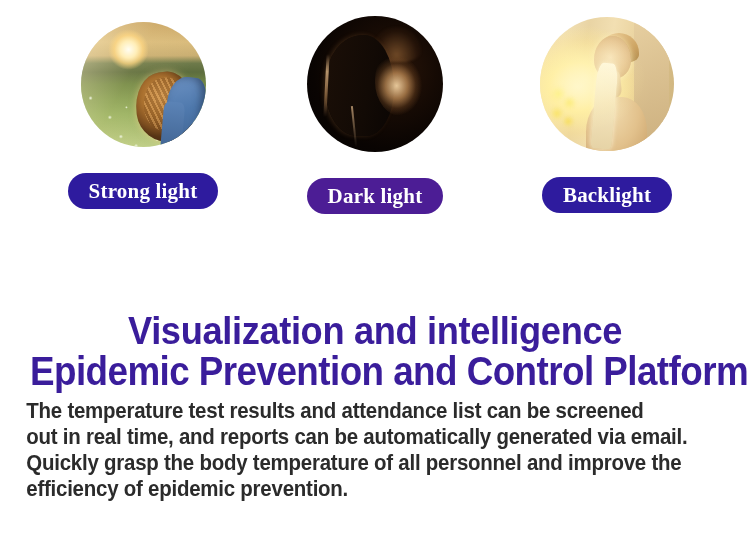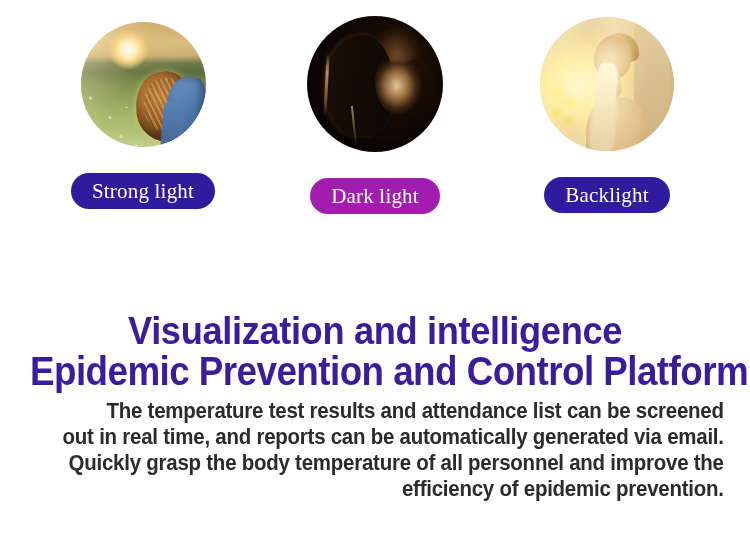--- a/index.html
+++ b/index.html
@@ -254,21 +254,21 @@
   .badge {
     margin-top: 26px;
     height: 36px;
     padding: 0 21px;
     border-radius: 18px;
     display: inline-flex;
     align-items: center;
     justify-content: center;
     color: #ffffff;
     font-family: "Liberation Serif", serif;
-    font-weight: normal;
+    font-weight: bold;
     font-size: 21px;
     letter-spacing: 0.2px;
     white-space: nowrap;
     line-height: 1;
   }
 
   
   .headline {
     position: absolute;
     top: 310px;
@@ -287,21 +287,21 @@
     white-space: nowrap;
   }
   .headline .line.l2 { font-size: 40px; letter-spacing: -0.6px; transform: scaleX(0.92); }
 
   
   .body-copy {
     position: absolute;
     top: 398px;
     left: 0;
     width: 750px;
-    text-align: right;
+    text-align: left;
   }
   .body-copy .bline {
     font-family: "Liberation Sans Narrow", "Liberation Sans", sans-serif;
     font-weight: bold;
     font-size: 22px;
     line-height: 26px;
     letter-spacing: -0.25px;
     transform: scaleX(0.93);
     transform-origin: center center;
     white-space: nowrap;
@@ -326,21 +326,21 @@
   <div class="card">
     <div class="photo-circle c2">
       <div class="photo-inner img-dark">
         <div class="hairtop"></div>
         <div class="face"></div>
         <div class="hairlit"></div>
         <div class="rim"></div>
         <div class="neckline"></div>
       </div>
     </div>
-    <div class="badge" style="background: #a21caf; color: rgb(255, 255, 255);">Dark light</div>
+    <div class="badge" style="background: #4c1d95; color: rgb(255, 255, 255);">Dark light</div>
   </div>
 
   <div class="card">
     <div class="photo-circle c3">
       <div class="photo-inner img-back">
         <div class="wall"></div>
         <div class="shoulder"></div>
         <div class="hairb"></div>
         <div class="bun"></div>
         <div class="head"></div>

